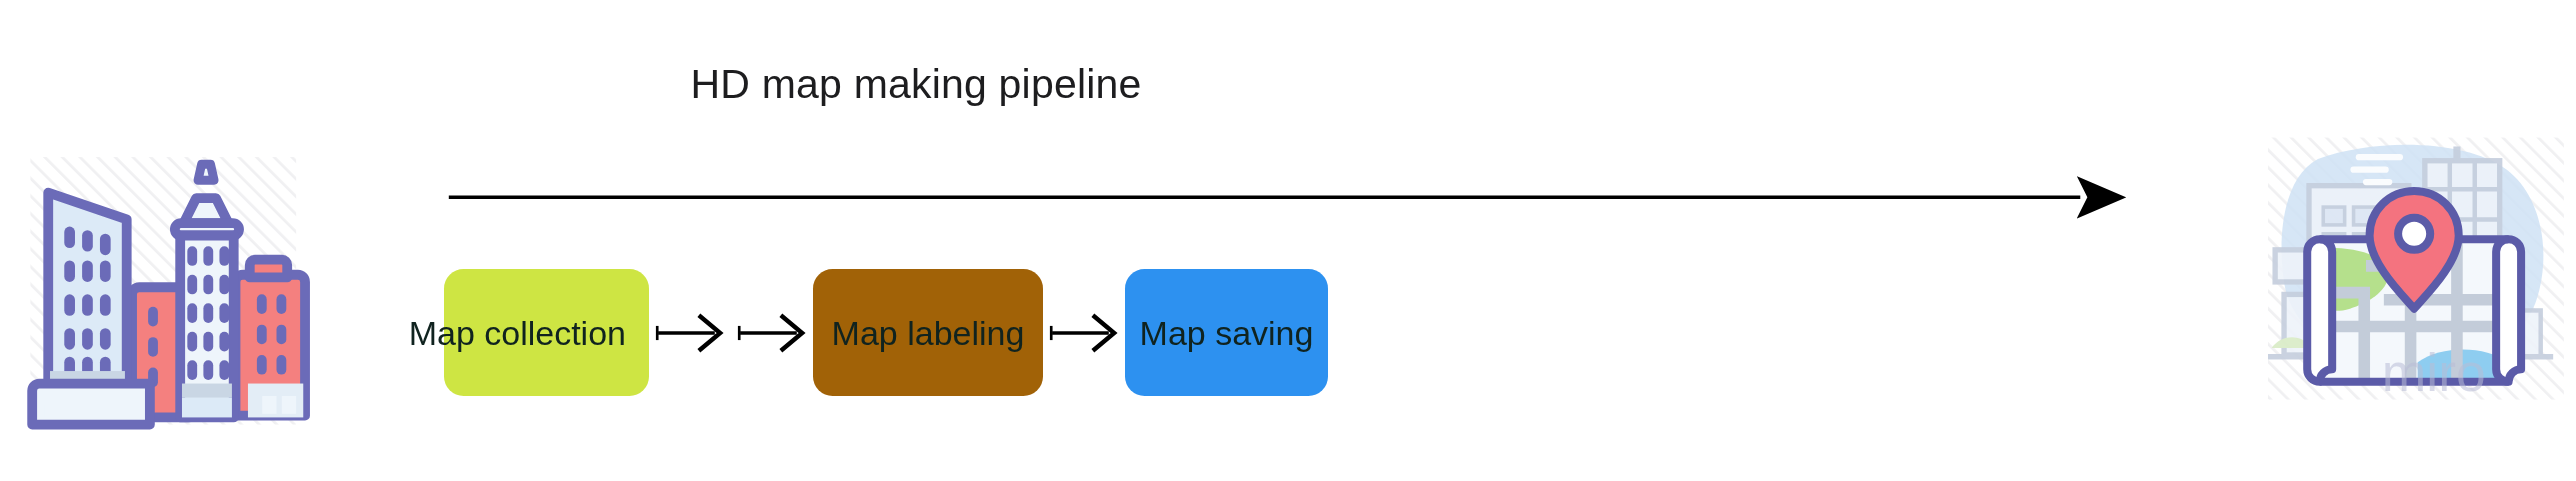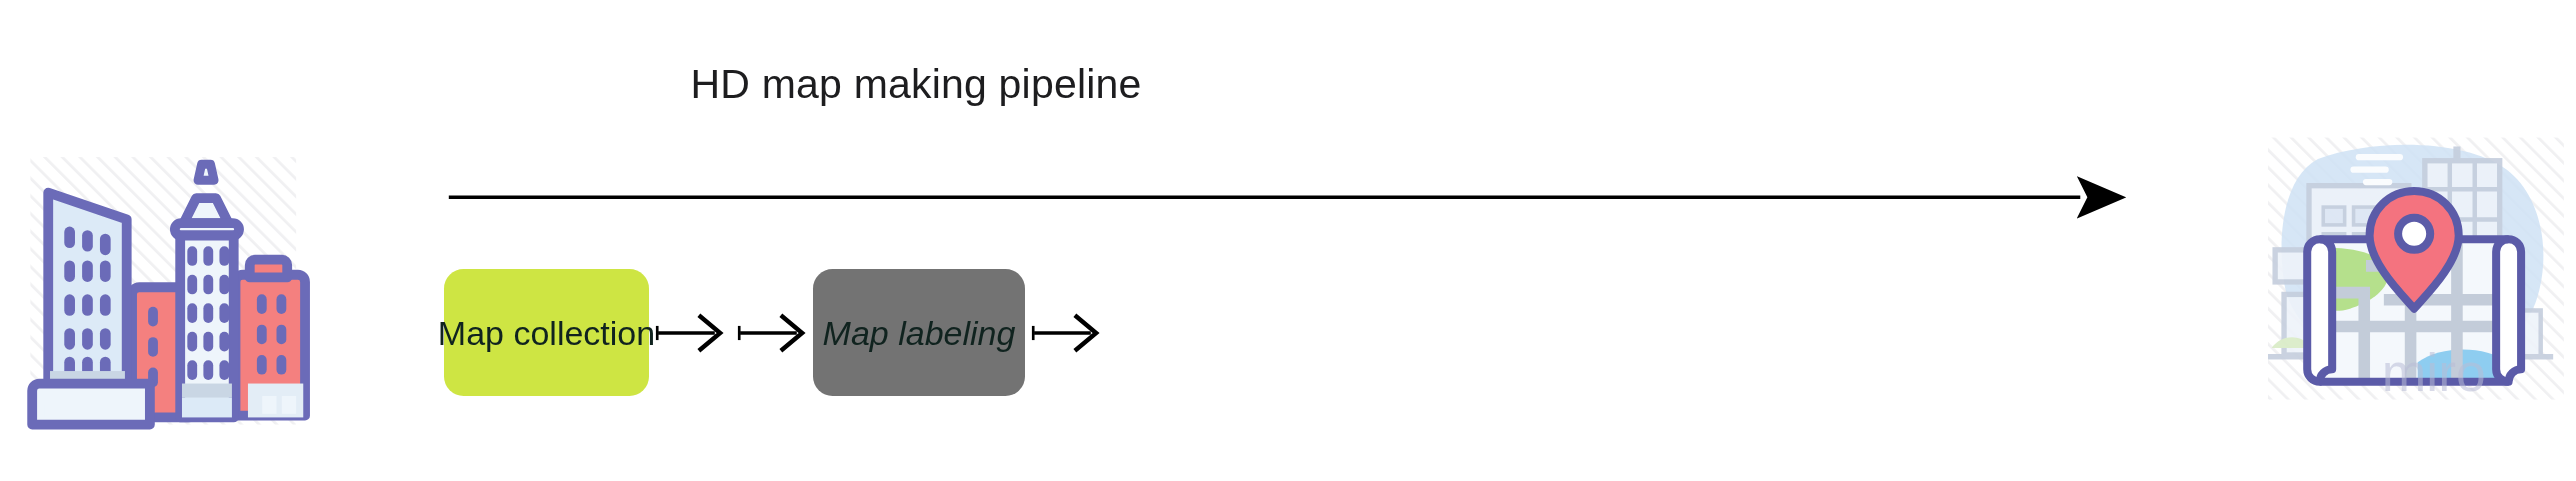--- a/index.html
+++ b/index.html
@@ -98,47 +98,50 @@
     <defs>
       <marker id="bigHead" markerWidth="14" markerHeight="12" refX="1" refY="6" orient="auto" markerUnits="strokeWidth">
         <path d="M0,0 L14,6 L0,12 L3,6 Z" fill="#000000"></path>
       </marker>
     </defs>
     <line x1="38" y1="32" x2="1880" y2="32" stroke="#000000" stroke-width="4" marker-end="url(#bigHead)"></line>
   </svg>
 
   <div id="stage-row">
 
-    <div class="stage-box" style="background:#cee543;width:205px;">
+    <div class="stage-box" style="background:#cee543;width:205px;justify-content:flex-end;">
       <span class="stage-label">Map collection</span>
     </div>
 
     <svg class="stage-connector" viewBox="0 0 92 70">
       <path d="M10,35 L74,35" stroke="#000" stroke-width="4" fill="none"></path>
       <path d="M56,15 L80,35 L56,55" stroke="#000" stroke-width="5" fill="none" stroke-linecap="butt" stroke-linejoin="miter"></path>
       <path d="M9,27 L9,43" stroke="#000" stroke-width="3"></path>
     </svg>
 
 
     <svg class="stage-connector" viewBox="0 0 92 70">
       <path d="M10,35 L74,35" stroke="#000" stroke-width="4" fill="none"></path>
       <path d="M56,15 L80,35 L56,55" stroke="#000" stroke-width="5" fill="none" stroke-linecap="butt" stroke-linejoin="miter"></path>
       <path d="M9,27 L9,43" stroke="#000" stroke-width="3"></path>
     </svg>
 
-    <div class="stage-box" style="background:#737373;width:212px;font-style:italic;">
+    <div class="stage-box" style="background:#a16207;width:230px;">
       <span class="stage-label">Map labeling</span>
     </div>
 
     <svg class="stage-connector" viewBox="0 0 92 70">
       <path d="M10,35 L74,35" stroke="#000" stroke-width="4" fill="none"></path>
       <path d="M56,15 L80,35 L56,55" stroke="#000" stroke-width="5" fill="none" stroke-linecap="butt" stroke-linejoin="miter"></path>
       <path d="M9,27 L9,43" stroke="#000" stroke-width="3"></path>
     </svg>
 
+    <div class="stage-box" style="background:#2d91f0;width:203px;">
+      <span class="stage-label">Map saving</span>
+    </div>
 
   </div>
 
   <svg id="city-illustration" viewBox="0 0 360 360">
     <defs>
       <pattern id="hatchL" width="14" height="14" patternTransform="rotate(-45)" patternUnits="userSpaceOnUse">
         <rect width="14" height="14" fill="#ffffff"></rect>
         <line x1="0" y1="0" x2="0" y2="14" stroke="#f0f0f2" stroke-width="6"></line>
       </pattern>
     </defs>

